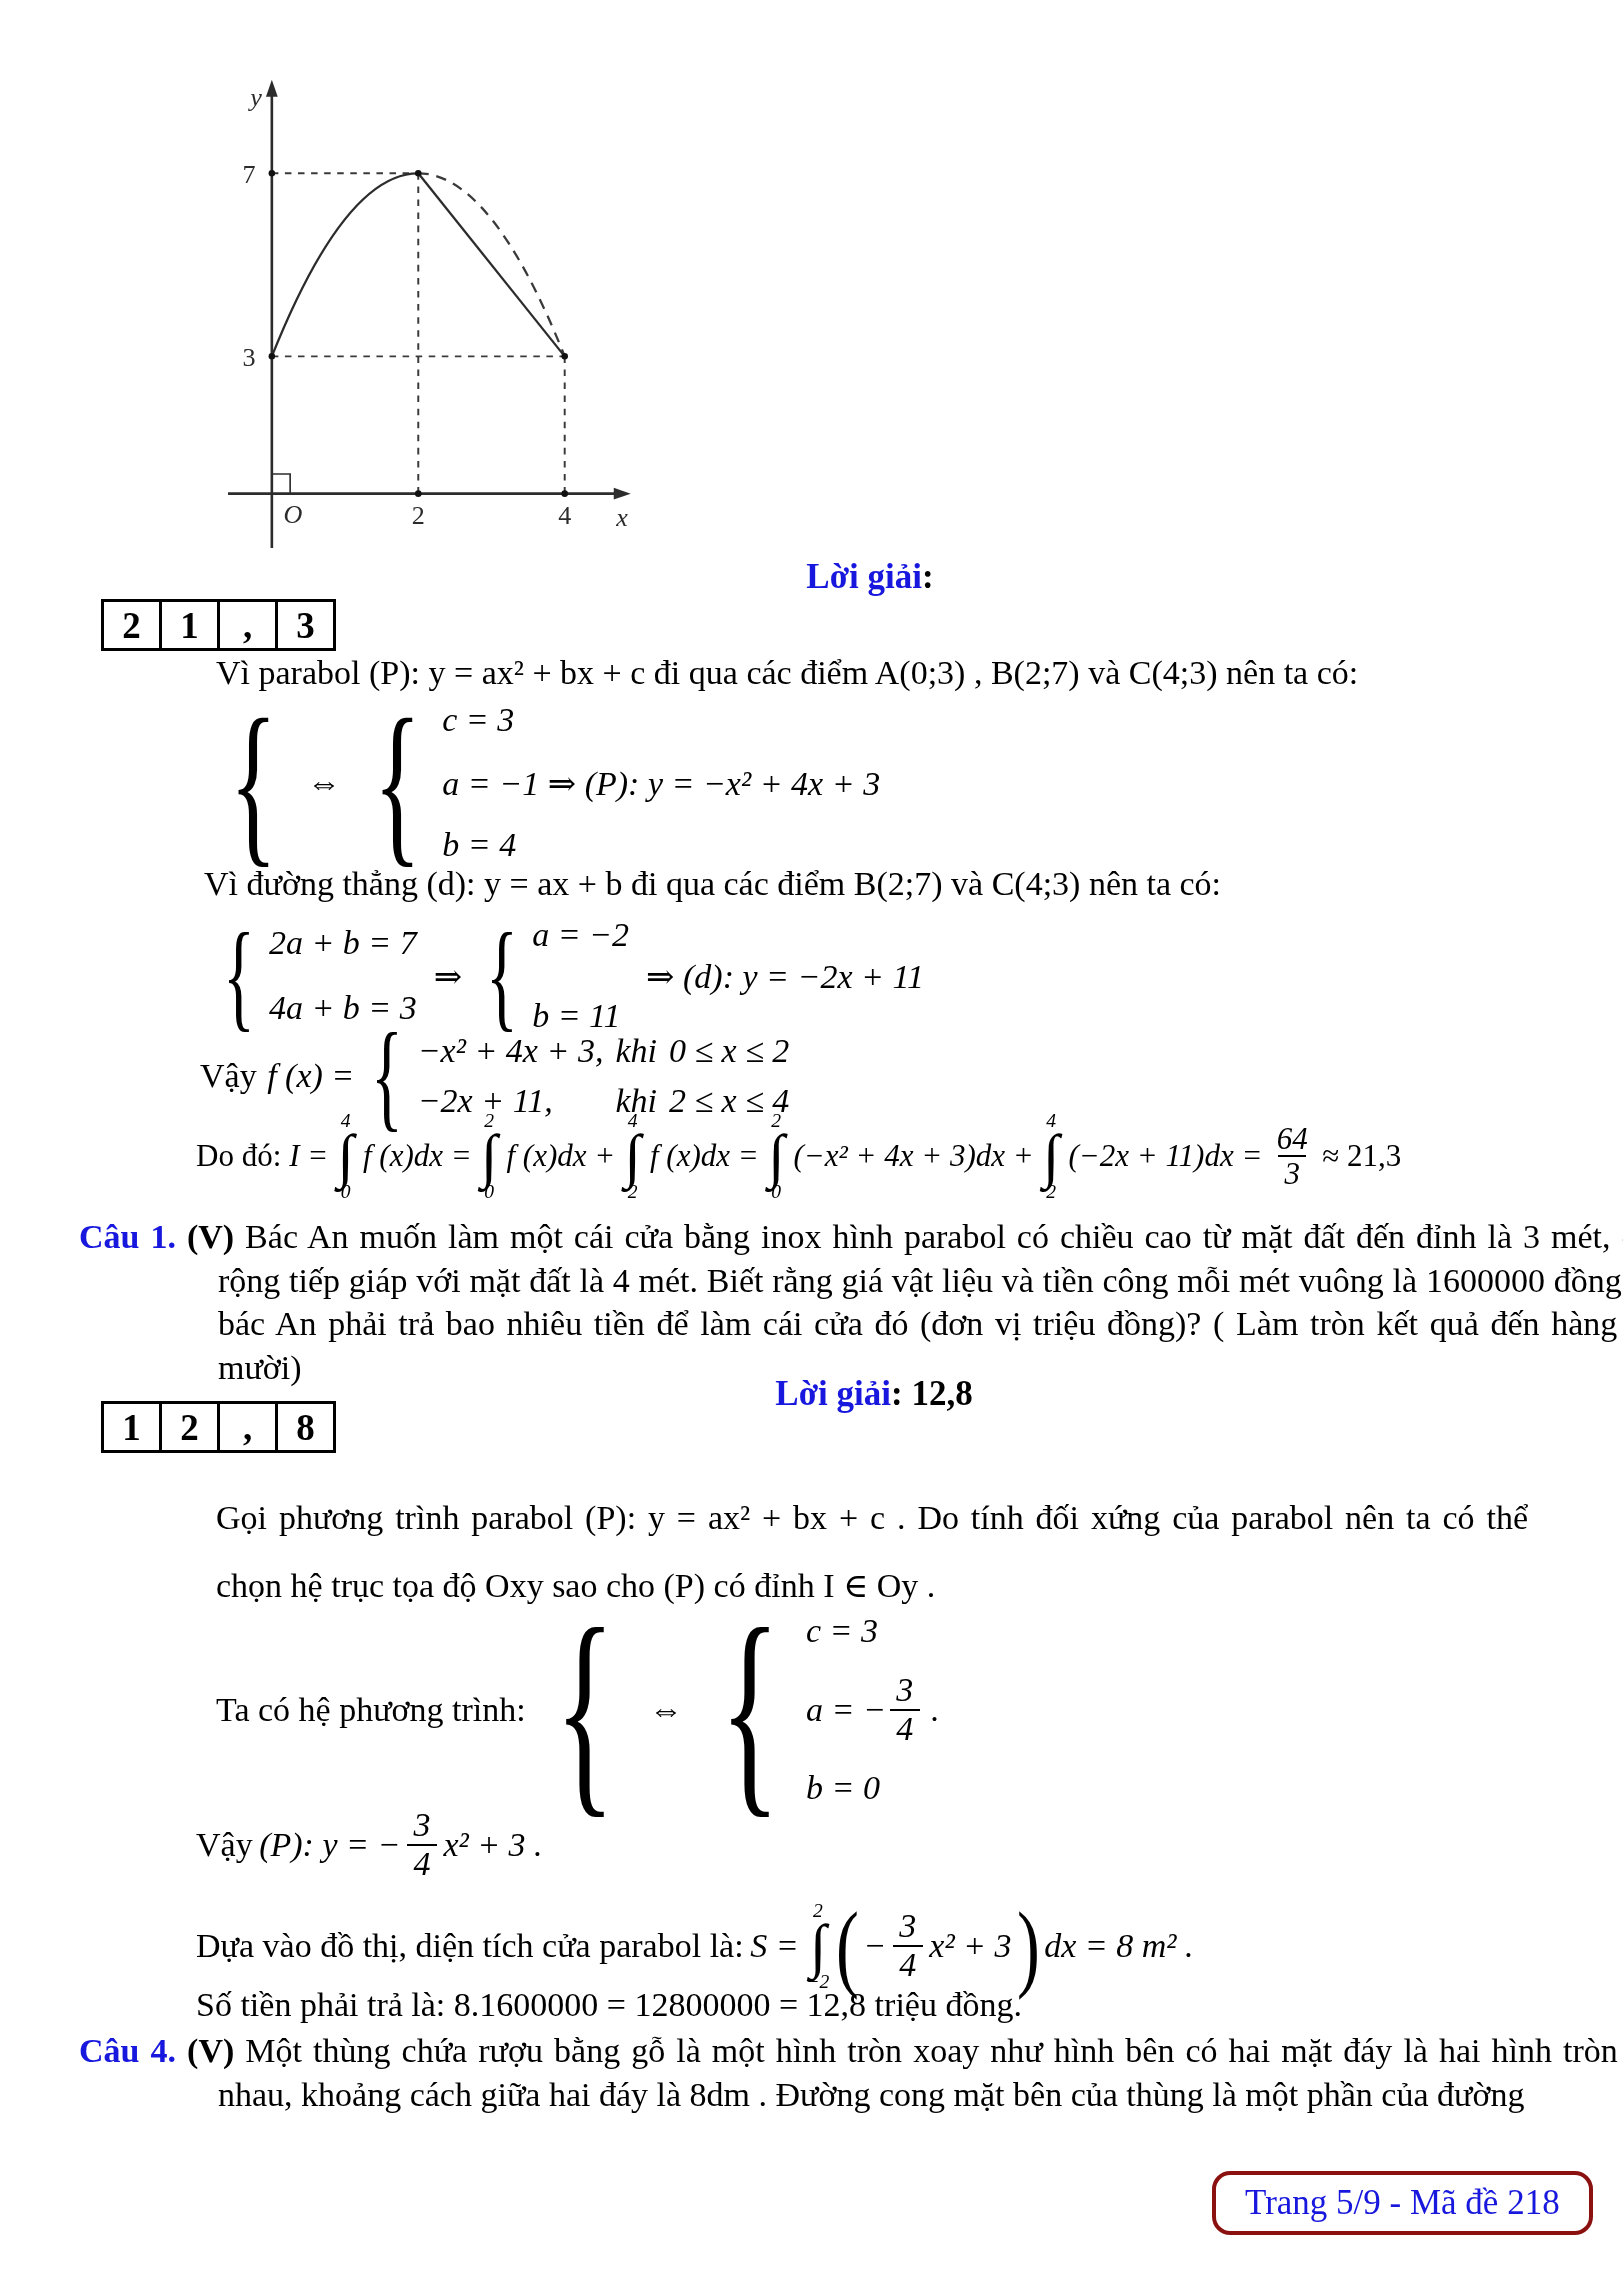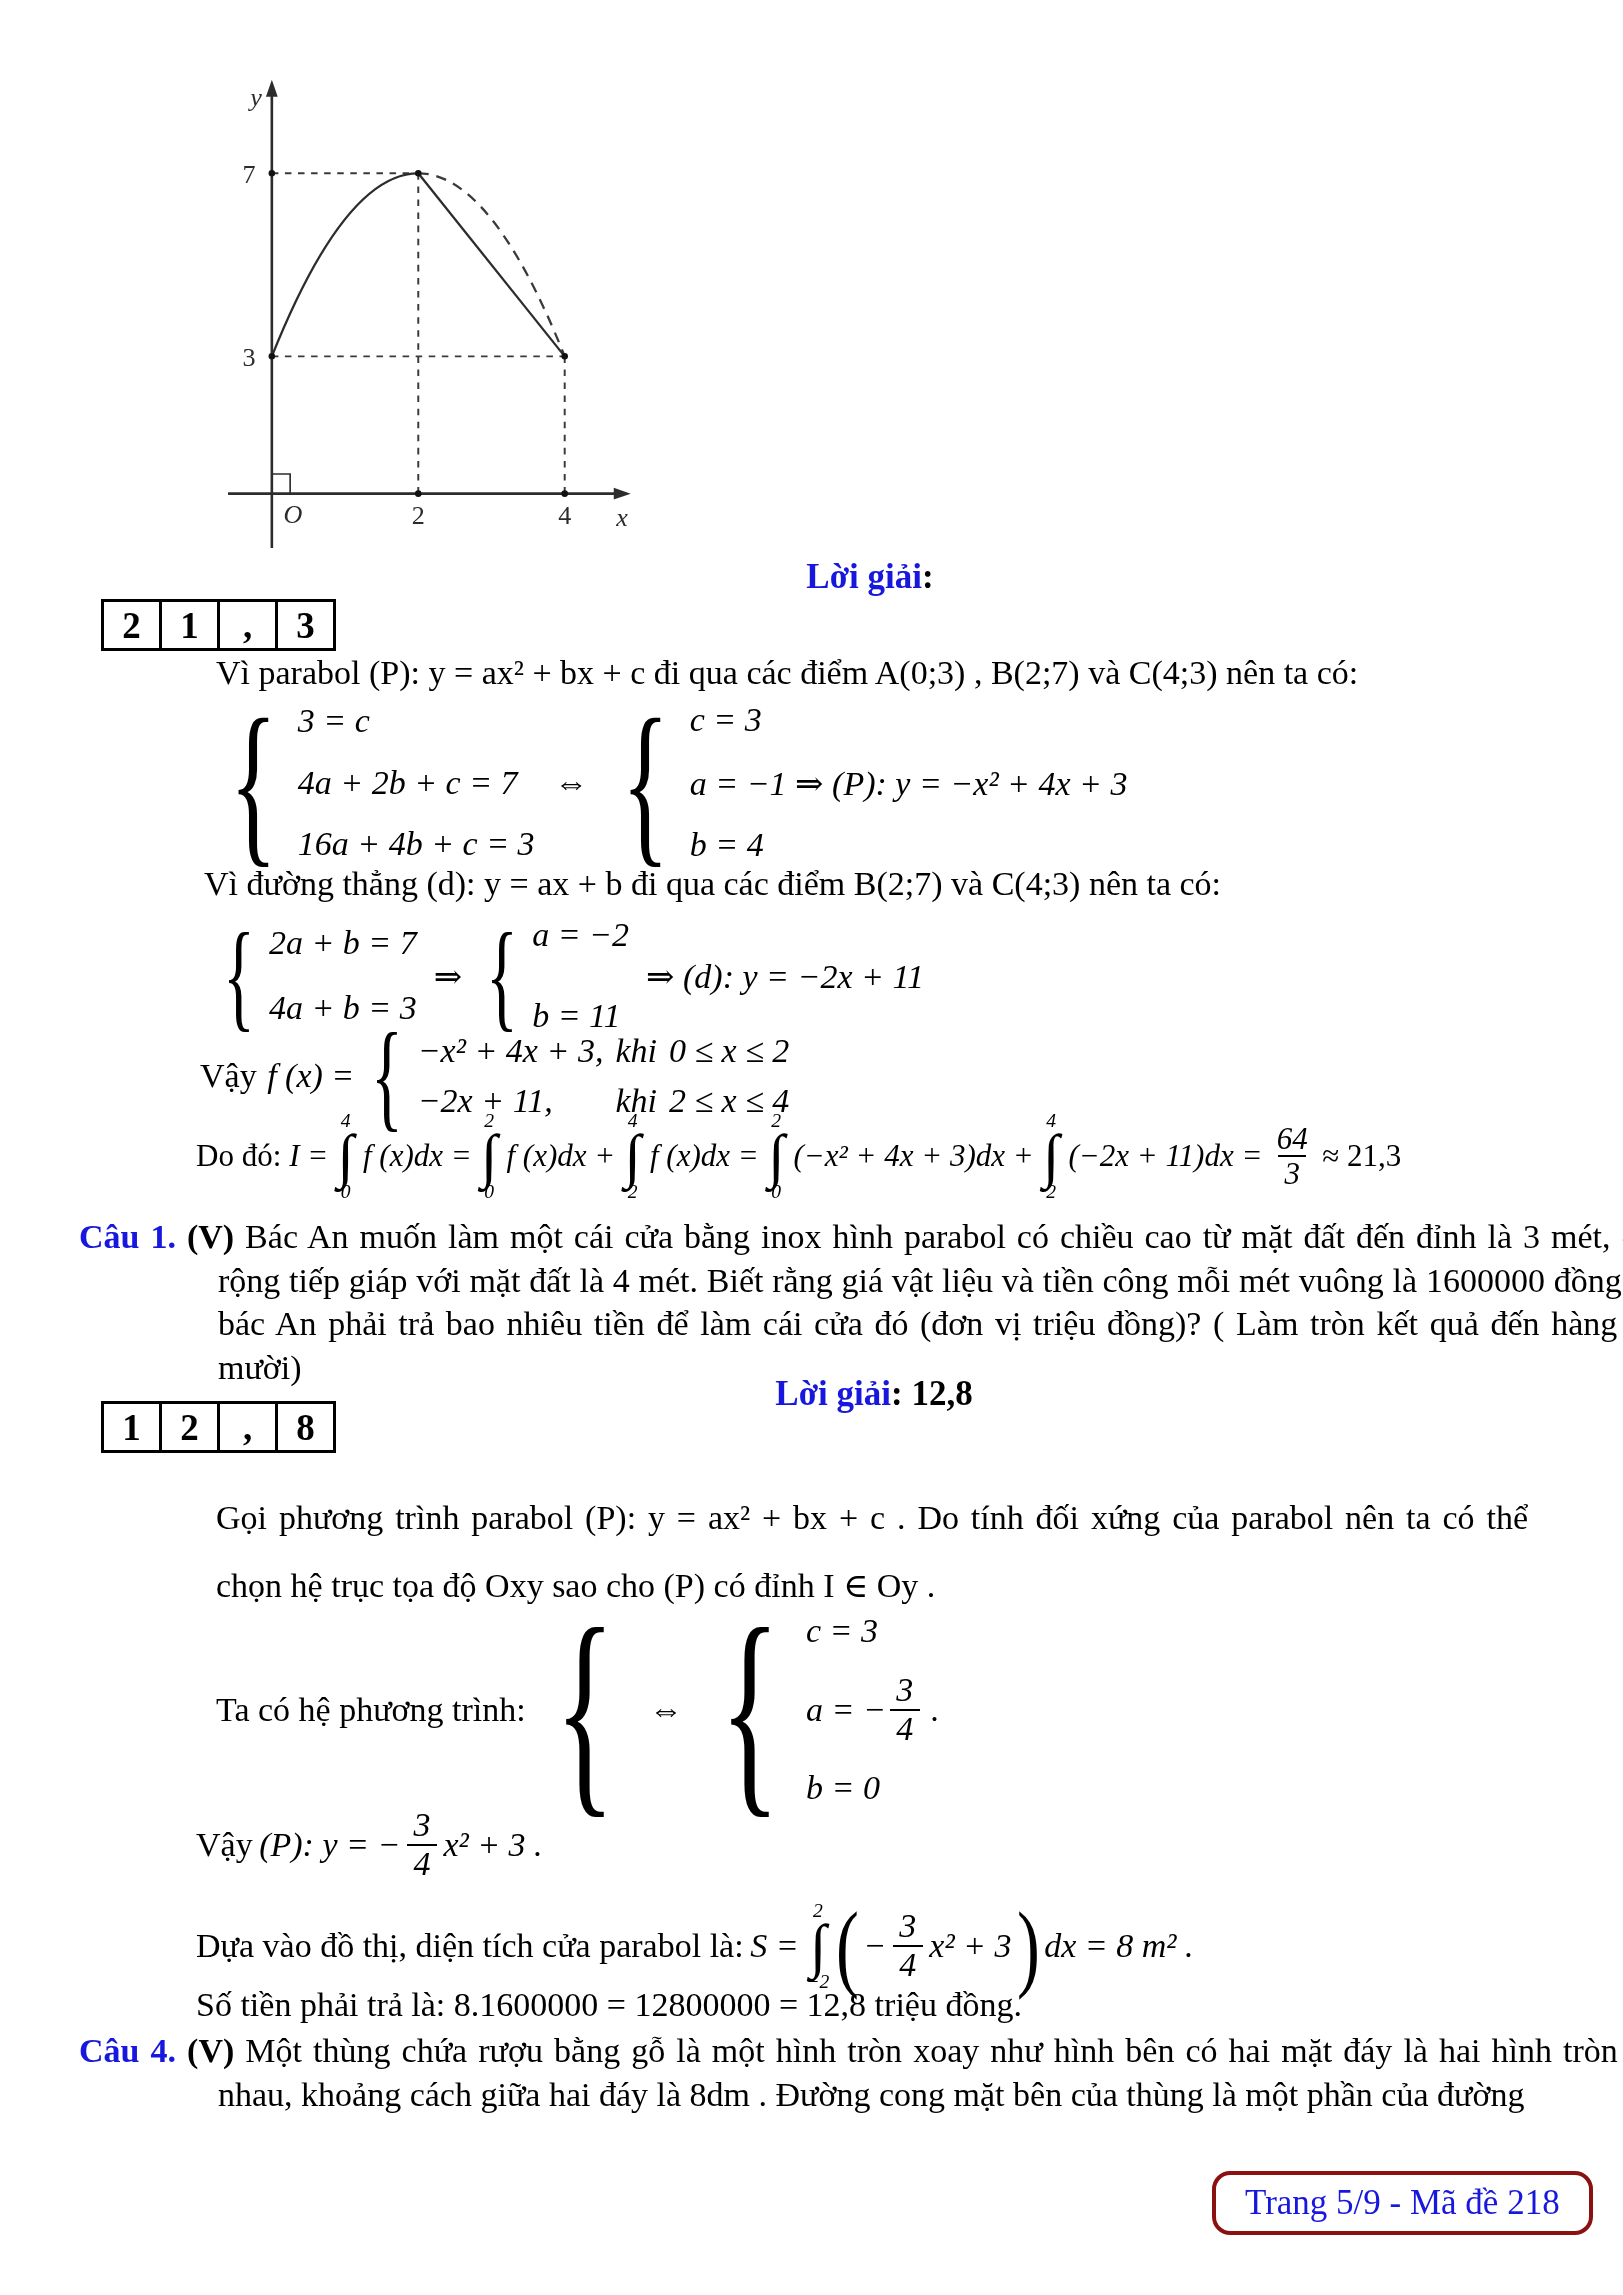--- a/index.html
+++ b/index.html
@@ -82,25 +82,20 @@
     <div class="cell">2</div>
     <div class="cell">1</div>
     <div class="cell">,</div>
     <div class="cell">3</div>
   </div>
 
   <div class="abs" style="left:216px;top:654px;width:1315px">Vì parabol (P): y = ax² + bx + c đi qua các điểm A(0;3) , B(2;7) và C(4;3) nên ta có:</div>
 
   <div class="abs fx" style="left:216px;top:692px">
     <span class="brace" style="font-size:181px">{</span>
-    <div class="rows" style="gap:23.6px">
-      <span class="math">3 = c</span>
-      <span class="math">4a + 2b + c = 7</span>
-      <span class="math">16a + 4b + c = 3</span>
-    </div>
     <span style="margin:0 9.2px">⇔</span>
     <span class="brace" style="font-size:181px">{</span>
     <div class="rows" style="gap:23.6px">
       <span class="math">c = 3</span>
       <span class="math">a = −1 ⇒ (P): y = −x² + 4x + 3</span>
       <span class="math">b = 4</span>
     </div>
   </div>
 
   <div class="abs" style="left:204px;top:865px;width:1315px">Vì đường thẳng (d): y = ax + b đi qua các điểm B(2;7) và C(4;3) nên ta có:</div>

